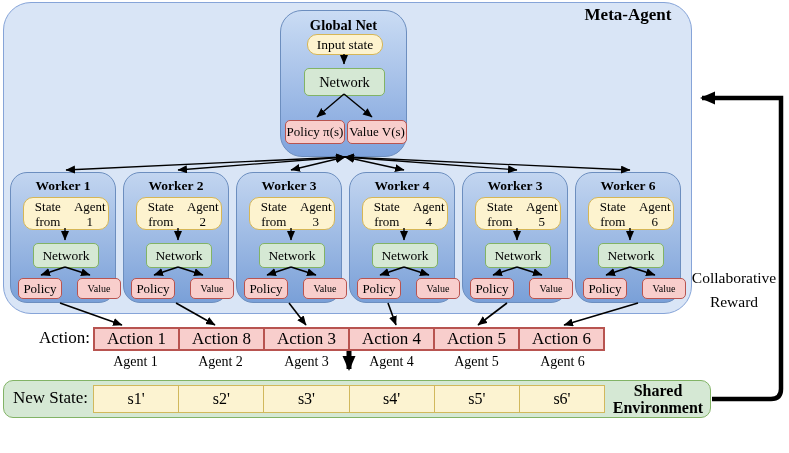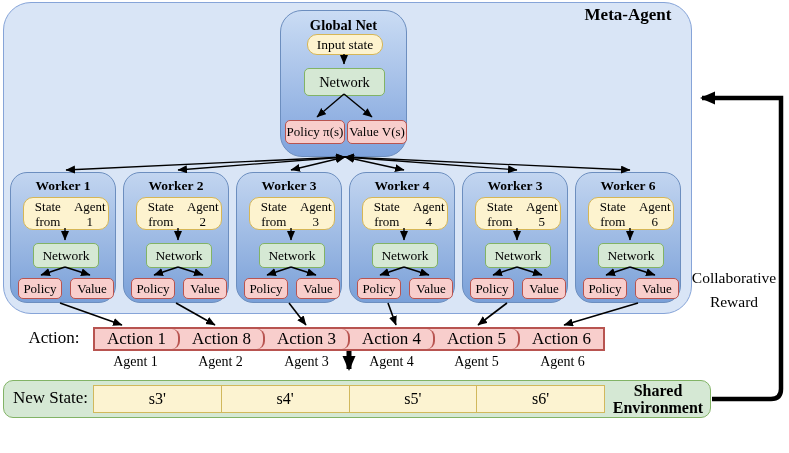--- a/index.html
+++ b/index.html
@@ -37,31 +37,31 @@
     top:172px;width:106px;height:131px;
     background:linear-gradient(#c2d5f0,#7aa0d8);
     border:1px solid #6c8ebf;border-radius:17px;
   }
   .w0{left:10px}.w1{left:123px}.w2{left:236px}.w3{left:349px}.w4{left:462px}.w5{left:575px}
   .w-title{top:5px;left:0;width:100%;font-weight:bold;font-size:13.5px;}
   .w-state{left:12px;top:24px;width:86px;height:33px;font-size:13px;line-height:15px;
     flex-direction:row;}
   .w-net{left:22px;top:70px;width:66px;height:25px;font-size:13.5px;}
   .w-policy{left:7px;top:105px;width:44px;height:21px;font-size:13px;}
-  .w-value{left:59px;top:105px;width:44px;height:21px;font-size:13px;}
+  .w-value{left:66px;top:105px;width:44px;height:21px;font-size:10px;}
   
   .yellow{background:#fdf3cf;border:1px solid #d6b656;border-radius:10px;}
   .green{background:#d5e8d4;border:1px solid #82b366;border-radius:5px;}
   .pink{background:#f8cecc;border:1px solid #b85450;border-radius:5px;}
   
-  .action-label{left:18px;top:328px;width:72px;text-align:center;font-size:17px;}
+  .action-label{left:18px;top:328px;width:72px;text-align:right;font-size:17px;}
   .action-table{left:93px;top:327px;width:512px;height:24px;display:flex;
     background:#f8cecc;border:2px solid #b85450;}
   .action-cell{flex:1;display:flex;align-items:center;justify-content:center;
-    font-size:17px;border-right:2px solid #b85450;border-radius:8px;}
+    font-size:17px;border-right:2px solid #b85450;}
   .action-cell:last-child{border-right:none;}
   .agent-label{top:354px;width:85px;text-align:center;font-size:14px;}
   .a0{left:93px}.a1{left:178px}.a2{left:264px}.a3{left:349px}.a4{left:434px}.a5{left:520px}
   
   .ns-container{left:3px;top:380px;width:708px;height:38px;
     background:#d5e8d4;border:1.5px solid #82b366;border-radius:10px;}
   .ns-label{left:13px;top:388px;font-size:17px;}
   .ns-table{left:93px;top:385px;width:512px;height:28px;display:flex;
     background:#fcf3d1;border:1.5px solid #d1b85c;}
   .ns-cell{flex:1;display:flex;align-items:center;justify-content:center;
@@ -162,20 +162,22 @@
 <div class="abs agent-label a0">Agent 1</div>
 <div class="abs agent-label a1">Agent 2</div>
 <div class="abs agent-label a2">Agent 3</div>
 <div class="abs agent-label a3">Agent 4</div>
 <div class="abs agent-label a4">Agent 5</div>
 <div class="abs agent-label a5">Agent 6</div>
 
 <div class="abs ns-container"></div>
 <div class="abs ns-label">New State:</div>
 <div class="abs ns-table">
+  <div class="ns-cell">s1'</div>
+  <div class="ns-cell">s2'</div>
   <div class="ns-cell">s3'</div>
   <div class="ns-cell">s4'</div>
   <div class="ns-cell">s5'</div>
   <div class="ns-cell">s6'</div>
 </div>
 <div class="abs shared-env">
   <div>Shared</div>
   <div>Environment</div>
 </div>
 

